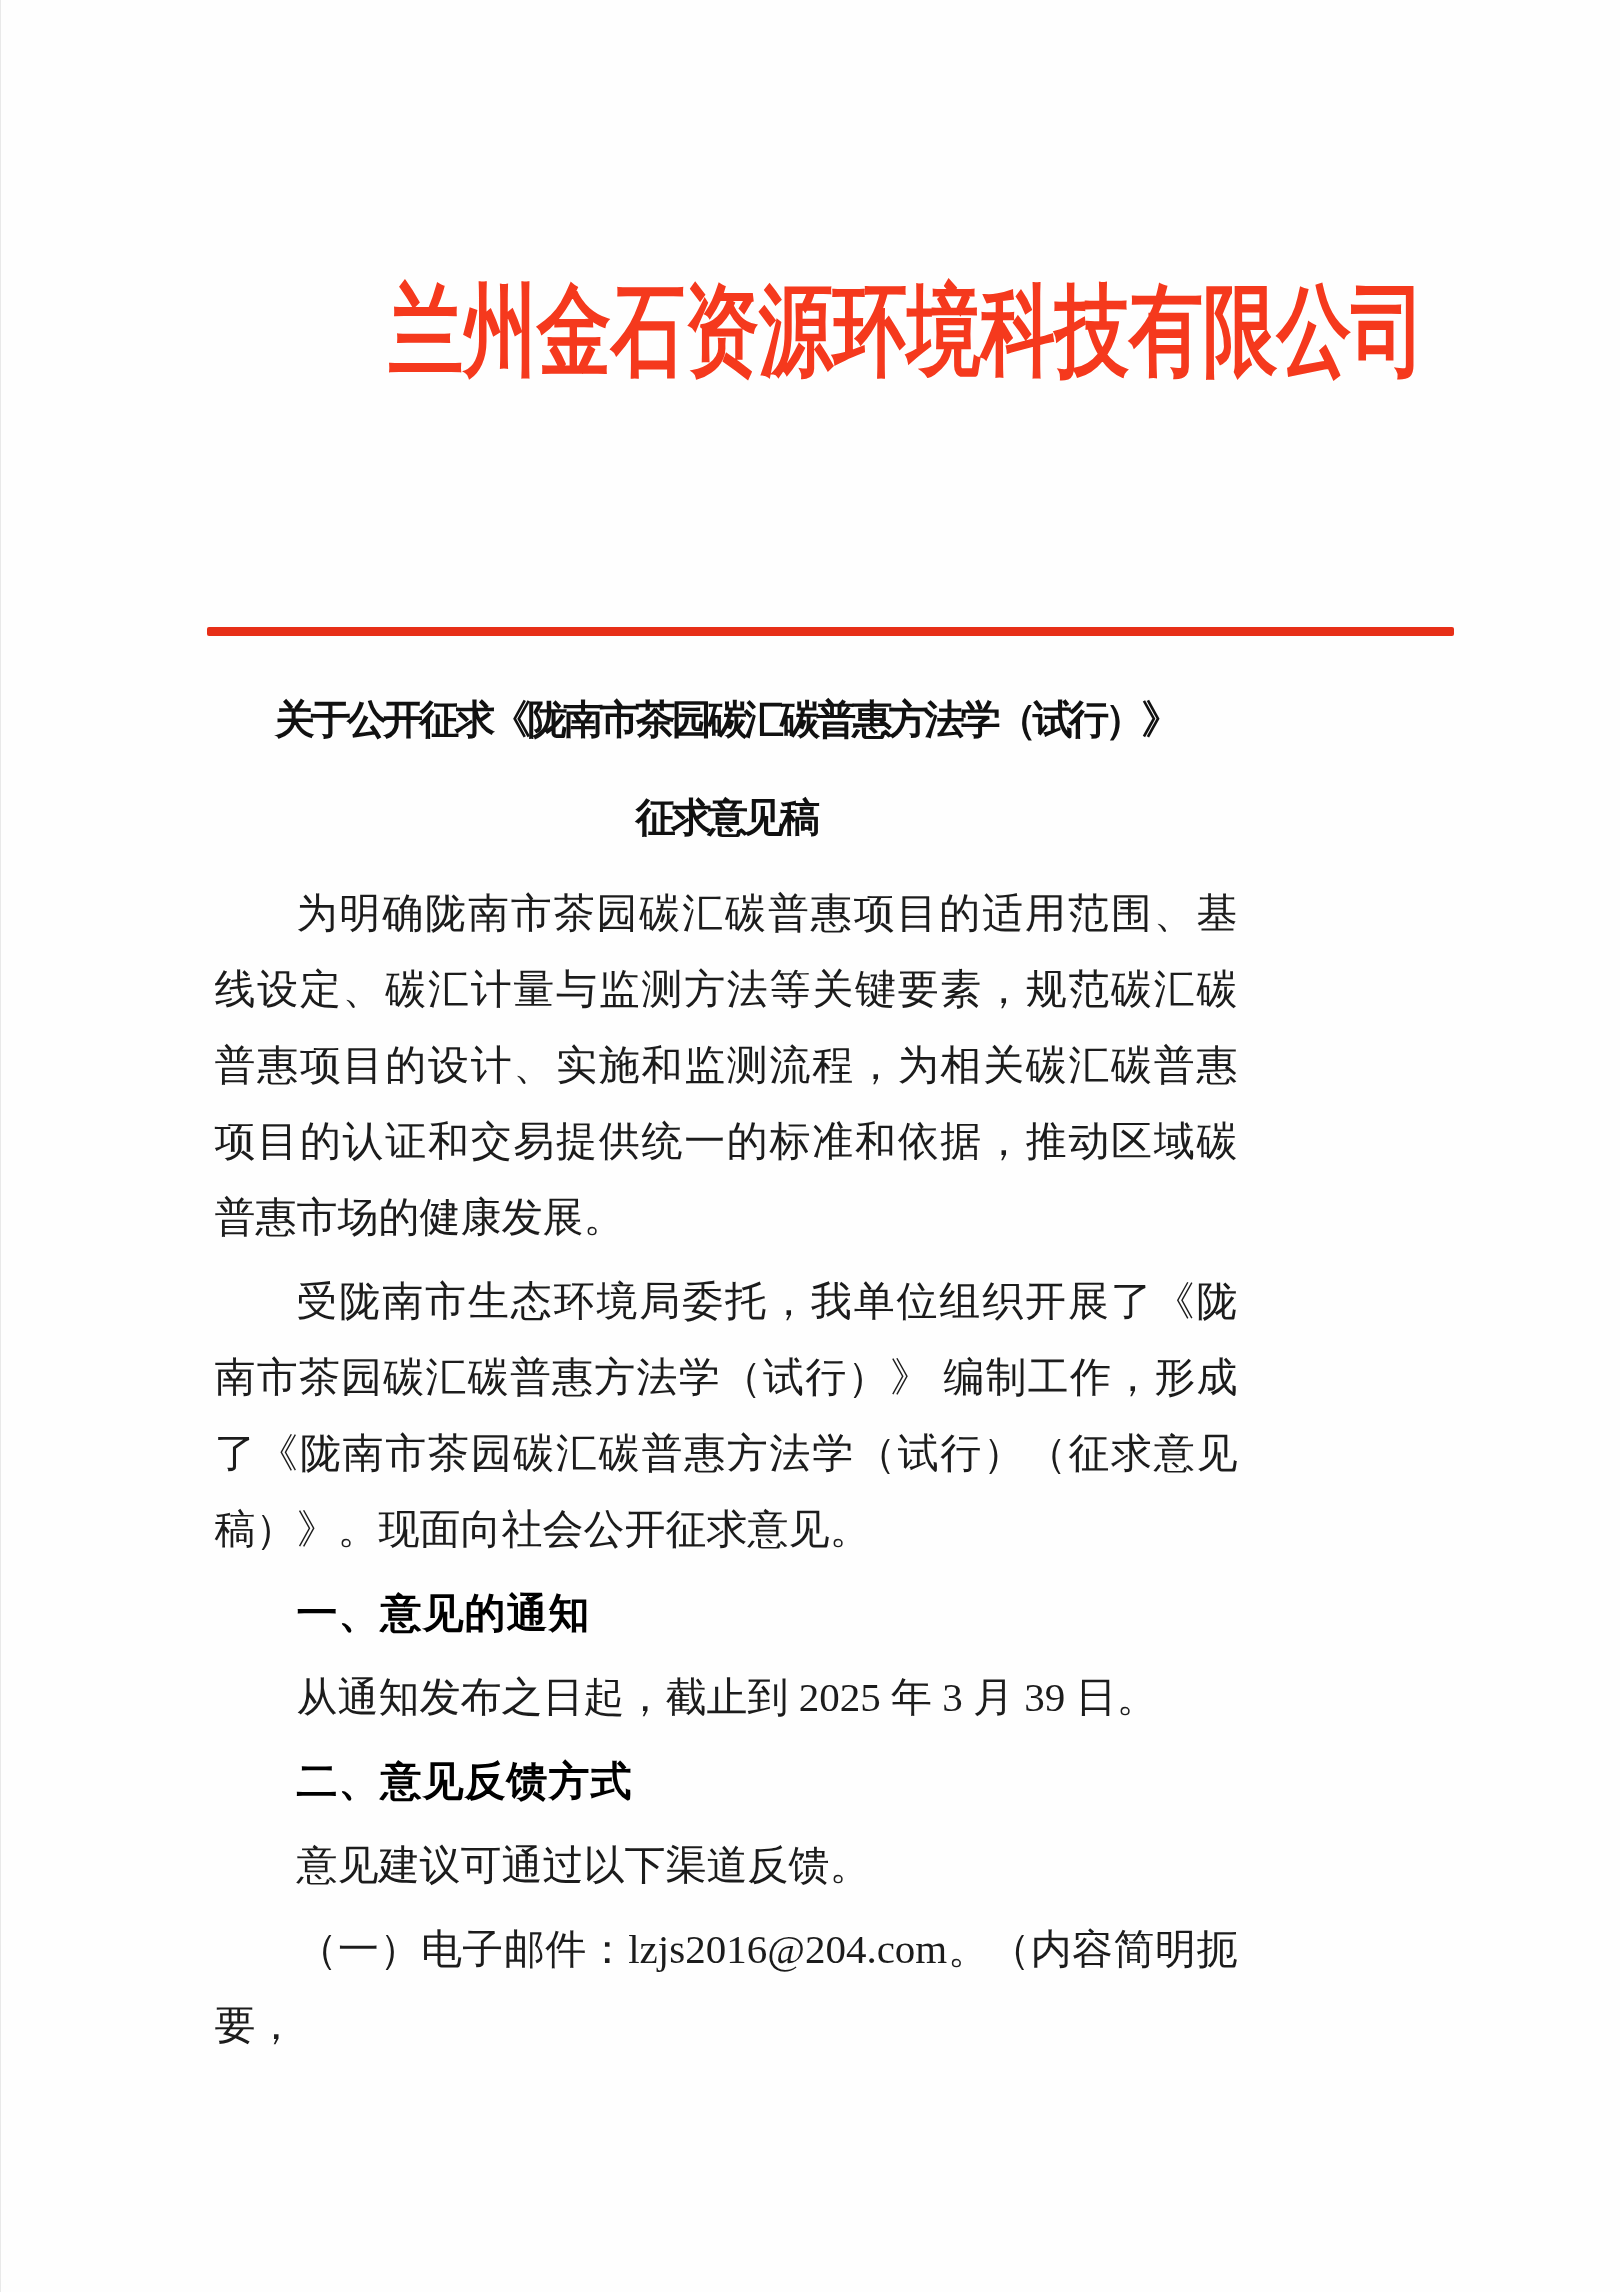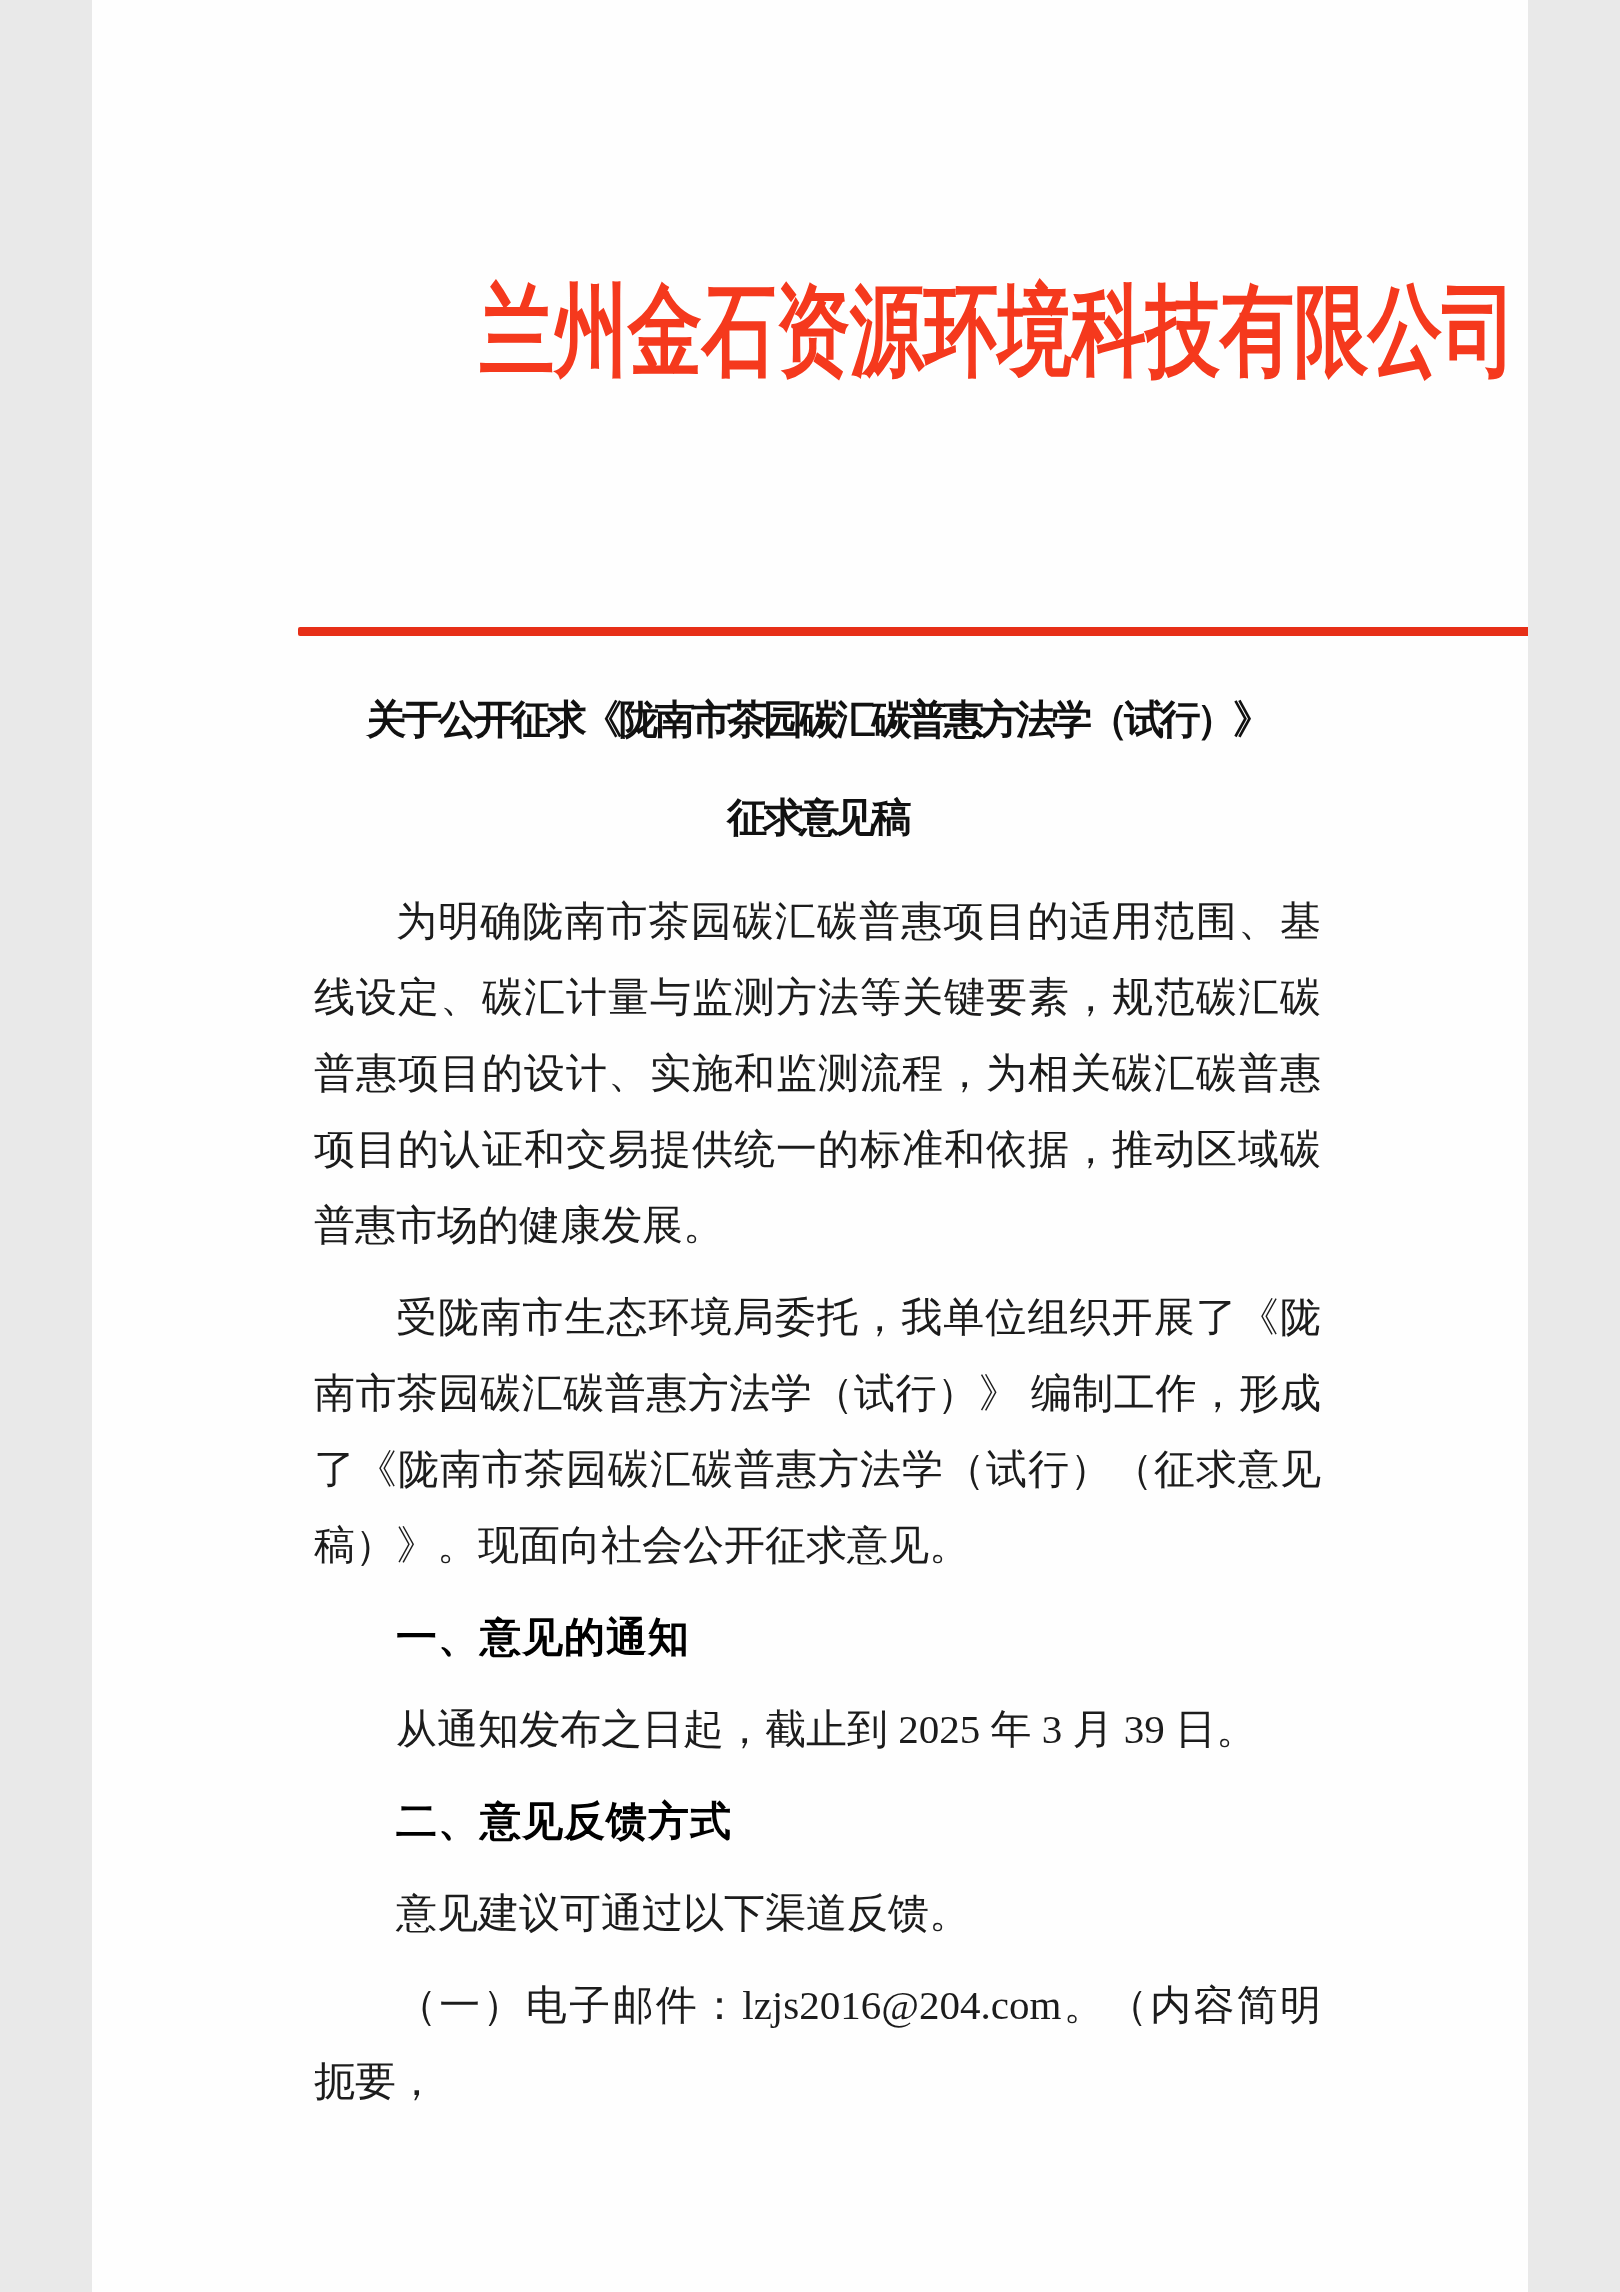--- a/index.html
+++ b/index.html
@@ -2,21 +2,21 @@
 <html><head>
 <meta charset="utf-8">
 <style>
   html, body {
     margin: 0;
     padding: 0;
     background: #e9e9e9;
   }
   .page {
     position: relative;
-    width: 1436px;
+    width: 1619px;
     height: 2293px;
     margin: 0 auto;
     background: #fefefe;
     overflow: hidden;
     font-family: "Liberation Serif", "DejaVu Serif", serif;
     color: #1c1c1c;
   }
   
   .letterhead {
     margin-top: 263px;
@@ -57,21 +57,21 @@
   
   .body-text {
     margin-top: 5.9px;
     margin-left: 206px;
     width: 1039px;
     font-size: 41px;
     line-height: 76px;
     text-align: justify;
   }
   .body-text p {
-    margin: 16px;
+    margin: 8px;
     text-indent: 2em;
   }
   .body-text p.heading {
     font-family: "Liberation Sans", "DejaVu Sans", sans-serif;
     font-weight: bold;
     color: #000;
     letter-spacing: 1px;
   }
 </style>
 </head>

